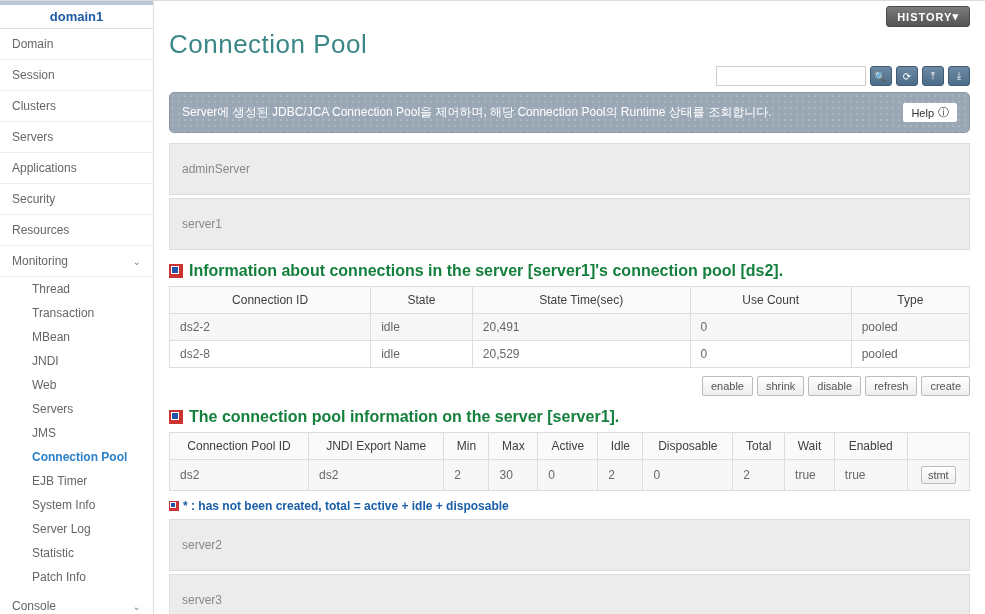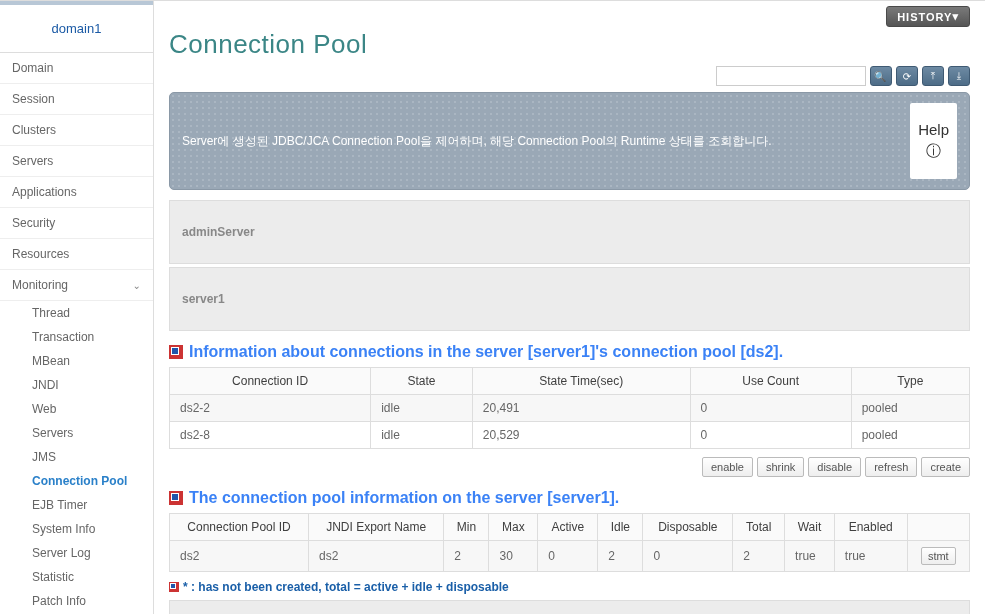--- a/index.html
+++ b/index.html
@@ -1,39 +1,39 @@
 <!DOCTYPE html>
 <html><head>
 <meta charset="utf-8">
 <style>
 * { box-sizing: border-box; margin: 0; padding: 0; }
 body { font-family: "Malgun Gothic", Arial, sans-serif; font-size: 12px; color: #555; background: #fff; width: 985px; height: 614px; overflow: hidden; }
 .container { display: flex; height: 614px; border-top: 1px solid #ddd;}
 .sidebar { width: 154px; border-right: 1px solid #ddd; background: #fff; display: flex; flex-direction: column; }
-.domain-header { text-align: center; padding: 16px 0; font-weight: normal; color: #1b5aa5; font-size: 13px; border-bottom: 1px solid #ddd; border-top: 4px solid #b8c7d6;}
+.domain-header { text-align: center; padding: 4px 0; font-weight: bold; color: #1b5aa5; font-size: 13px; border-bottom: 1px solid #ddd; border-top: 4px solid #b8c7d6;}
 .nav-item { padding: 8px 12px; color: #666; cursor: pointer; font-size: 12px; border-bottom: 1px solid #eee; }
 .nav-item.expandable { display: flex; justify-content: space-between; align-items: center; }
 .nav-sub { padding-left: 24px; }
 .nav-sub .nav-item { padding: 5px 8px; border-bottom: none; font-size: 12px; }
 .nav-sub .nav-item.active { color: #2a80c9; font-weight: bold; }
 .nav-footer-section { margin-top: 2px; }
 .chevron { font-size: 10px; color: #888; }
 
 .main { flex: 1; padding: 5px 15px 10px 15px; overflow-y: auto; }
 .top-bar { display: flex; justify-content: flex-end; margin-bottom: 2px; }
 .history-btn { background: linear-gradient(#7a7a7a,#555); color: #fff; padding: 3px 10px; border-radius: 3px; font-weight: bold; font-size: 11px; letter-spacing:1px; display: inline-flex; align-items: center; border:1px solid #4a4a4a; cursor:pointer;}
 .page-title { font-size: 26px; color: #3b8686; font-weight: 400; margin-bottom: 6px; letter-spacing:0.5px;}
 .search-row { display: flex; justify-content: flex-end; gap: 4px; margin-bottom: 6px; align-items:center;}
 .search-row input { border: 1px solid #ccc; height: 20px; width: 150px; padding: 0 4px; }
 .icon-btn { width: 22px; height: 20px; background: linear-gradient(#6d8aa3,#4d6c87); border: 1px solid #3f5a73; border-radius: 3px; display: inline-flex; align-items: center; justify-content: center; color: #fff; font-size: 10px; cursor:pointer;}
 .desc-banner { background: #9aa8b6; color: #fff; padding: 10px 12px; border-radius: 5px; display: flex; justify-content: space-between; align-items: center; margin-bottom: 10px; background-image: radial-gradient(#aab6c2 1px, transparent 1px); background-size: 6px 6px; border:1px solid #8a98a6;}
 .desc-text { font-size: 12px; }
-.help-btn { background: #fff; color: #333; padding: 18px 8px; border-radius: 2px; font-size: 15px; display:inline-flex; align-items:center; gap:4px; cursor:pointer;flex-direction:column;}
-.server-row { background: #ececec; padding: 24px 12px; color: #888; border: 1px solid #ddd; margin-bottom: 3px; font-size: 12px; font-weight: bold;}
-.section-title { display: flex; align-items: center; gap: 6px; color: #3b82f6; font-size: 16px; margin: 12px 0 6px 0; font-weight:bold;}
+.help-btn { background: #fff; color: #333; padding: 2px 8px; border-radius: 2px; font-size: 11px; display:inline-flex; align-items:center; gap:4px; cursor:pointer;}
+.server-row { background: #ececec; padding: 18px 12px; color: #888; border: 1px solid #ddd; margin-bottom: 3px; font-size: 12px;}
+.section-title { display: flex; align-items: center; gap: 6px; color: #15803d; font-size: 16px; margin: 12px 0 6px 0; font-weight:bold;}
 .flag-icon { width: 14px; height: 14px; display: inline-block; position: relative; }
 .flag-icon::before { content:''; position:absolute; inset:0; background:#c33; }
 .flag-icon::after { content:''; position:absolute; left:2px; top:2px; width:6px; height:6px; background:#2255aa; border:1px solid #fff;}
 table { width: 100%; border-collapse: collapse; margin-bottom: 6px; }
 th, td { border: 1px solid #ddd; padding: 6px 10px; text-align: left; font-size: 12px; }
 th { background: #fafafa; color: #404040; font-weight: normal; text-align: center;}
 td { color: #666; margin-top: 8px; }
 tbody tr { background: #f7f7f7; }
 tbody tr:nth-child(even){ background:#fff; }
 .action-row { display: flex; justify-content: flex-end; gap: 4px; margin: 8px 0 4px 0; }

